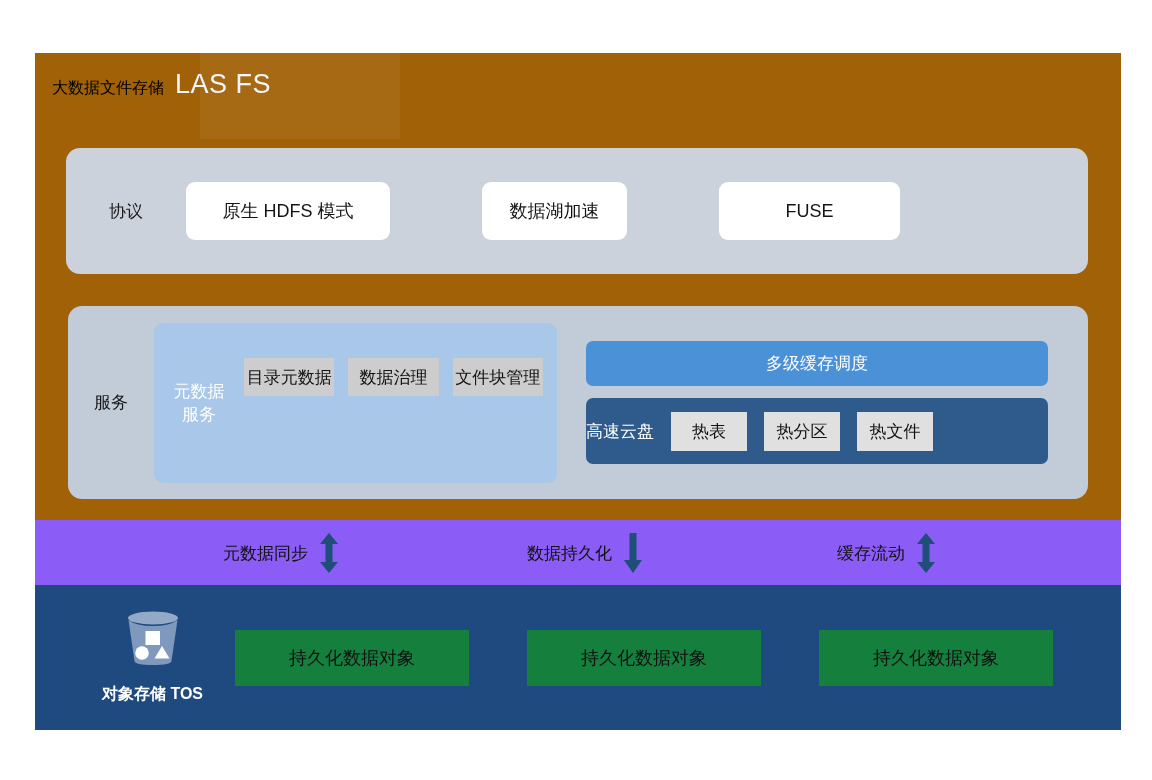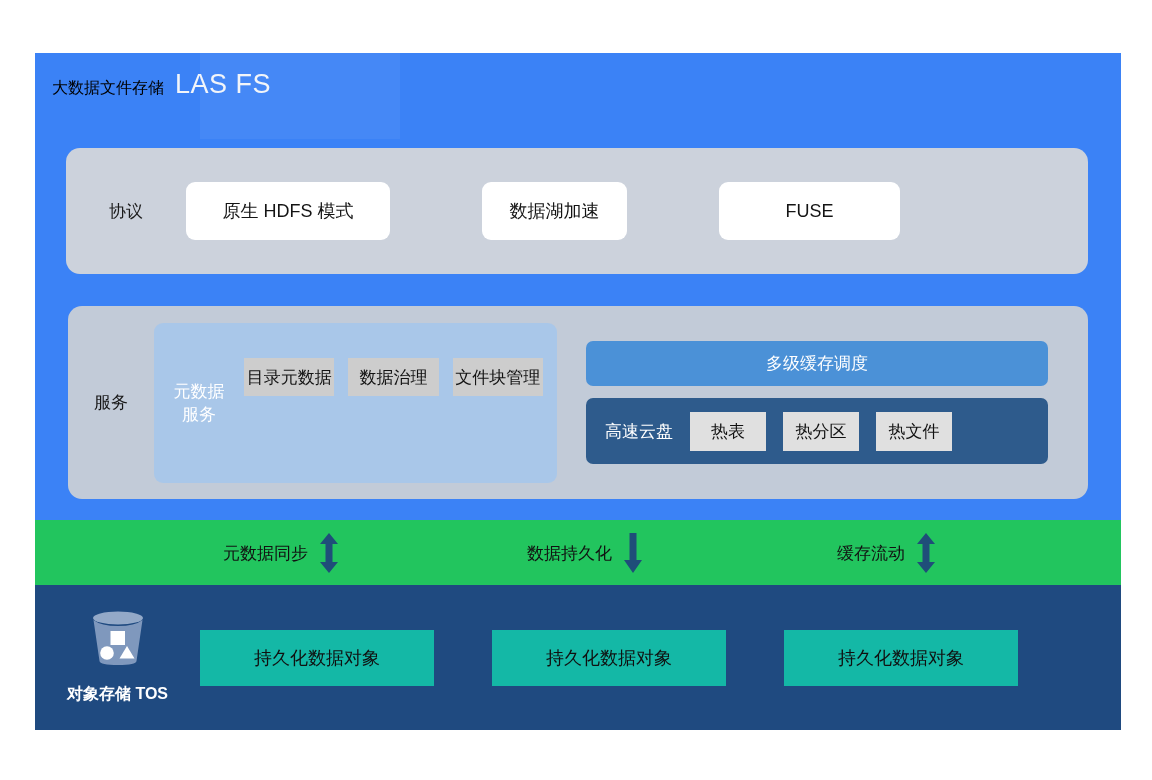--- a/index.html
+++ b/index.html
@@ -15,21 +15,21 @@
     overflow: hidden;
   }
 
   
   #las-panel {
     position: absolute;
     left: 35px;
     top: 53px;
     width: 1086px;
     height: 467px;
-    background: #3b82f6;
+    background: #a16207;
   }
   #title-bg {
     position: absolute;
     left: 165px;
     top: 0px;
     width: 200px;
     height: 86px;
     background: rgba(255,255,255,0.055);
   }
   #title-row {
@@ -160,21 +160,20 @@
     justify-content: center;
     color: #ffffff;
     font-size: 17px;
   }
   #disk-panel {
     height: 66px;
     background: #2e5b8c;
     border-radius: 7px;
     display: flex;
     align-items: center;
-    padding-left: 19px;
     box-sizing: border-box;
     gap: 17px;
   }
   #disk-label {
     font-size: 17px;
     color: #ffffff;
     flex: none;
   }
   .hot-box {
     background: #e0e0e0;
@@ -188,21 +187,21 @@
     flex: none;
   }
 
   
   #flows {
     position: absolute;
     left: 35px;
     top: 520px;
     width: 1086px;
     height: 65px;
-    background: #22c55e;
+    background: #8b5cf6;
   }
   .flow {
     position: absolute;
     top: 14px;
     display: flex;
     align-items: center;
     gap: 11px;
     height: 38px;
   }
   .flow-label {
@@ -227,36 +226,37 @@
     align-items: center;
   }
   #tos-brand {
     width: 165px;
     flex: none;
     display: flex;
     flex-direction: column;
     align-items: center;
     gap: 13px;
     margin-top: -2px;
+    padding-left: 35px;
   }
   #tos-label {
     font-size: 16px;
     font-weight: bold;
     color: #ffffff;
     white-space: nowrap;
   }
   #tos-objects {
     flex: 1;
     display: flex;
     align-items: center;
     gap: 58px;
     padding-right: 40px;
   }
   .obj-box {
-    background: #14b8a6;
+    background: #15803d;
     width: 234px;
     height: 56px;
     display: flex;
     align-items: center;
     justify-content: center;
     font-size: 18px;
     color: #101010;
     flex: none;
   }
 </style>

